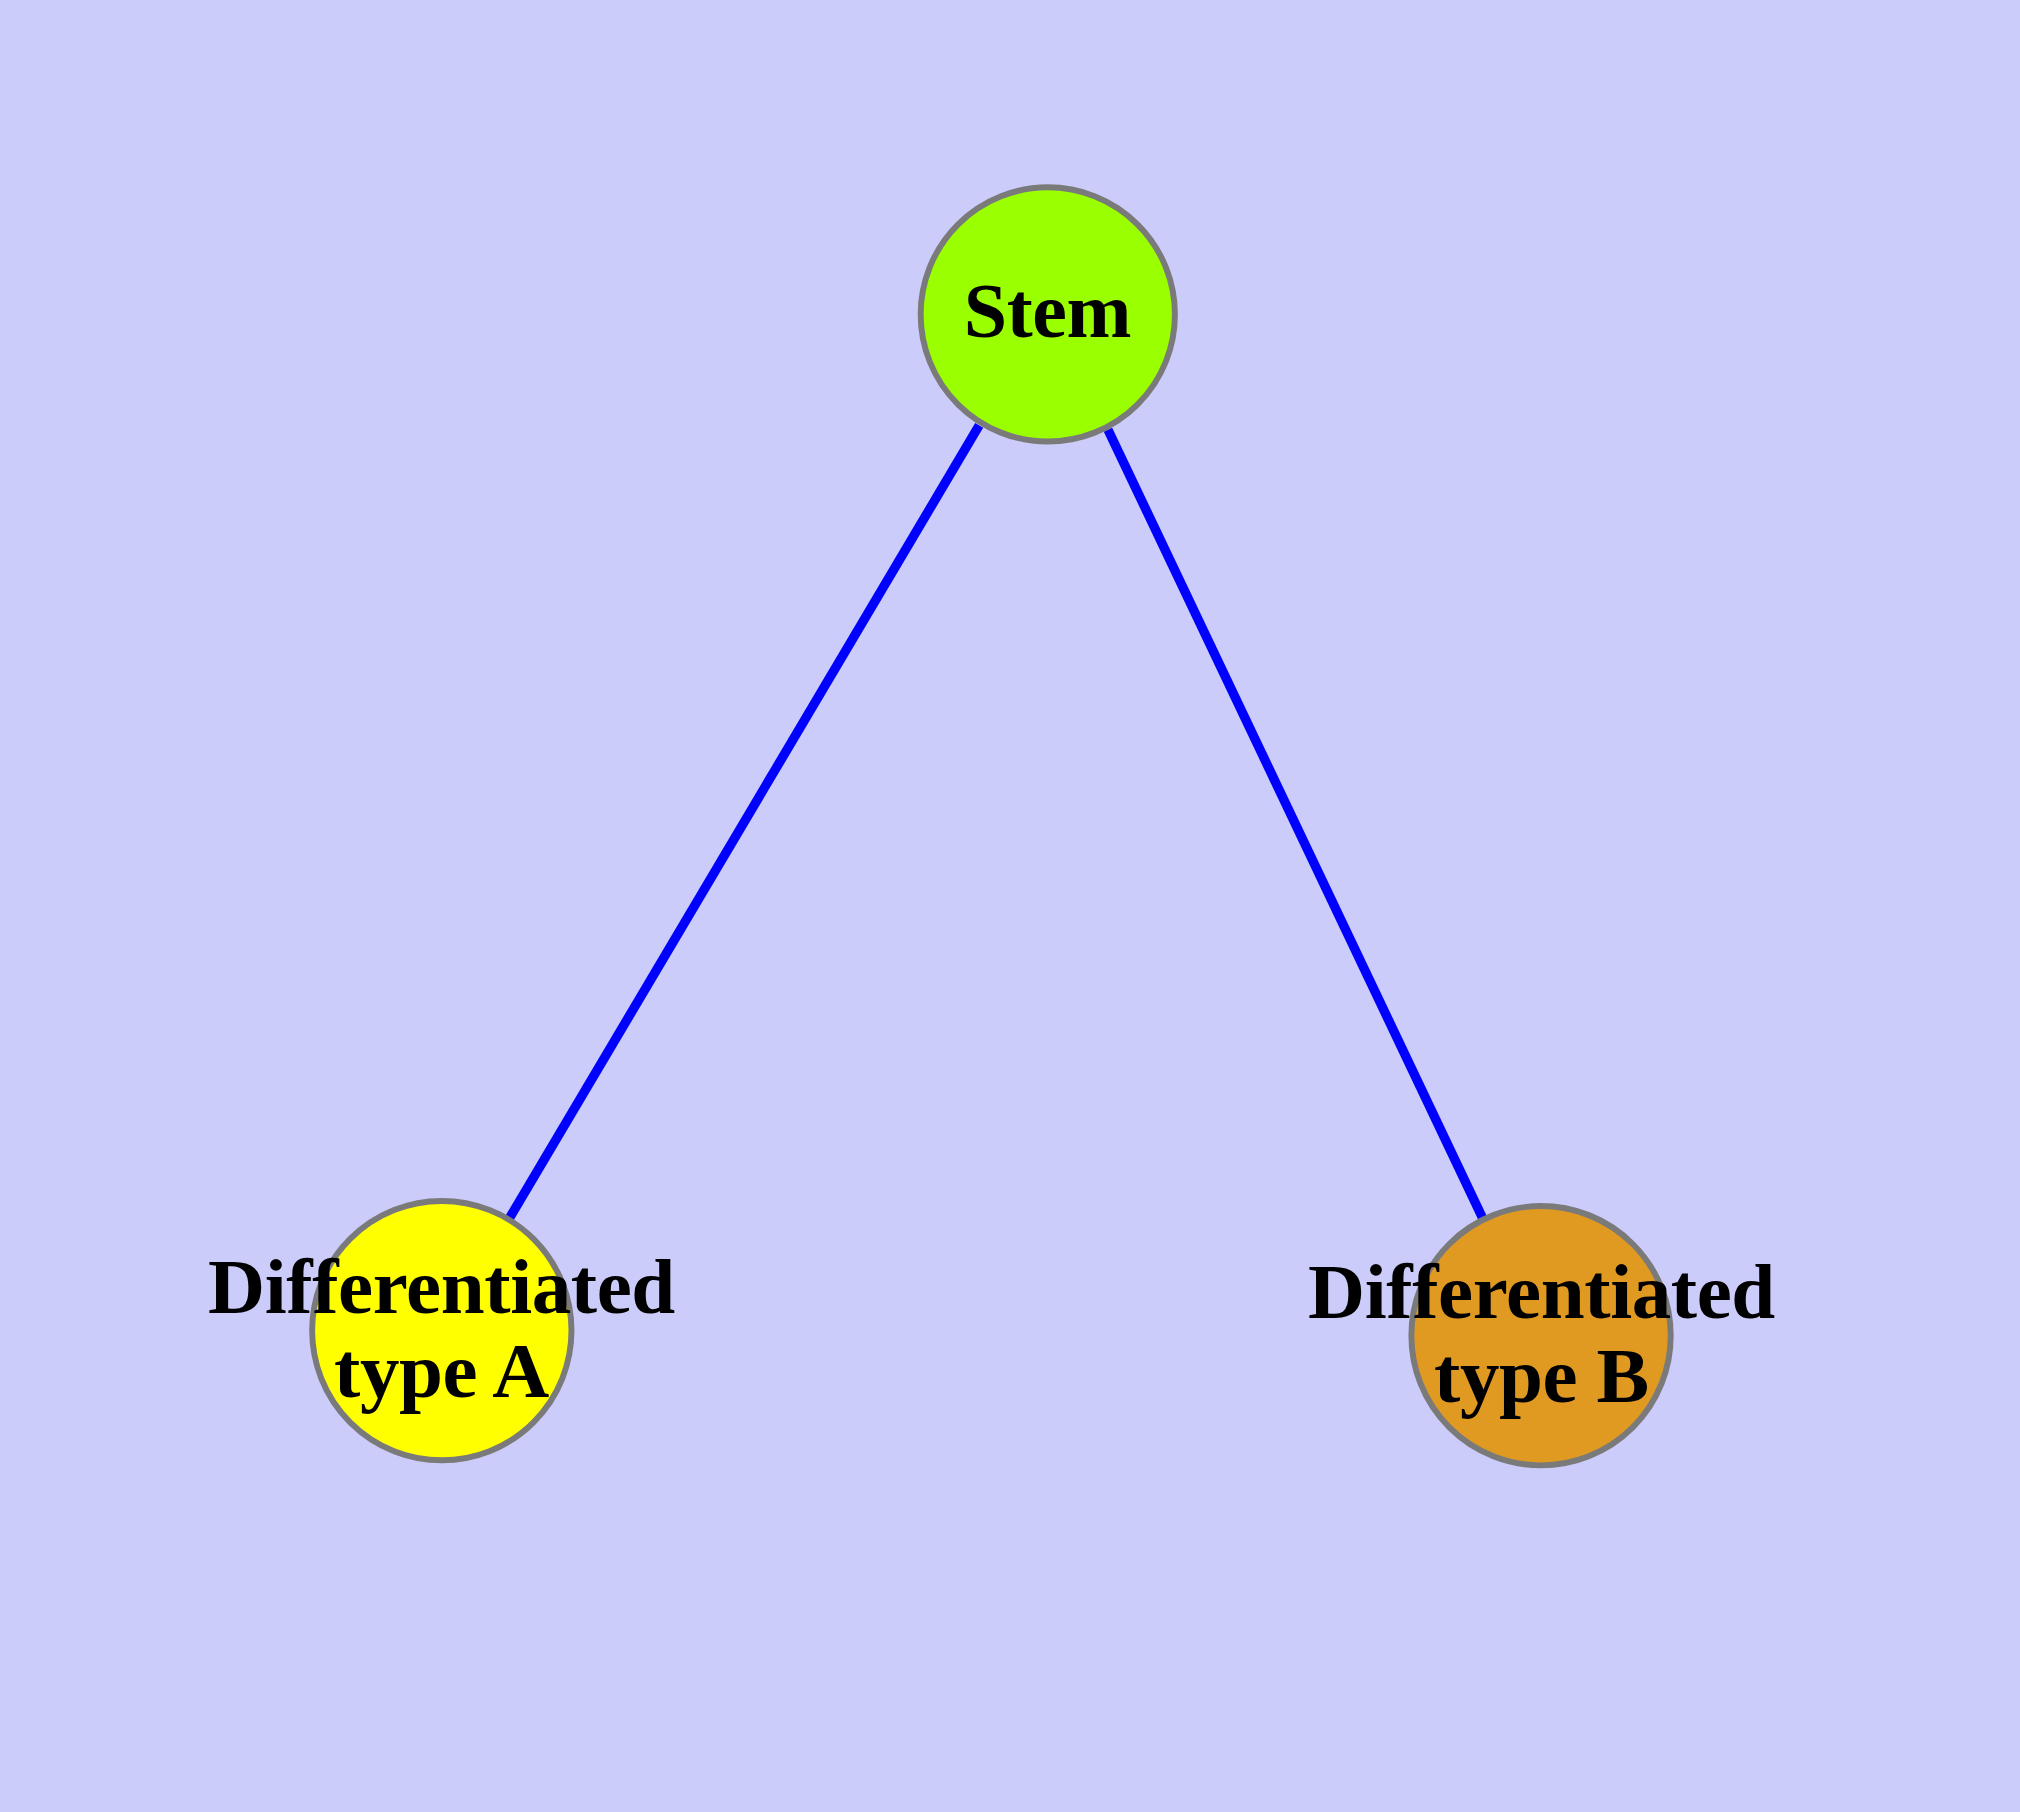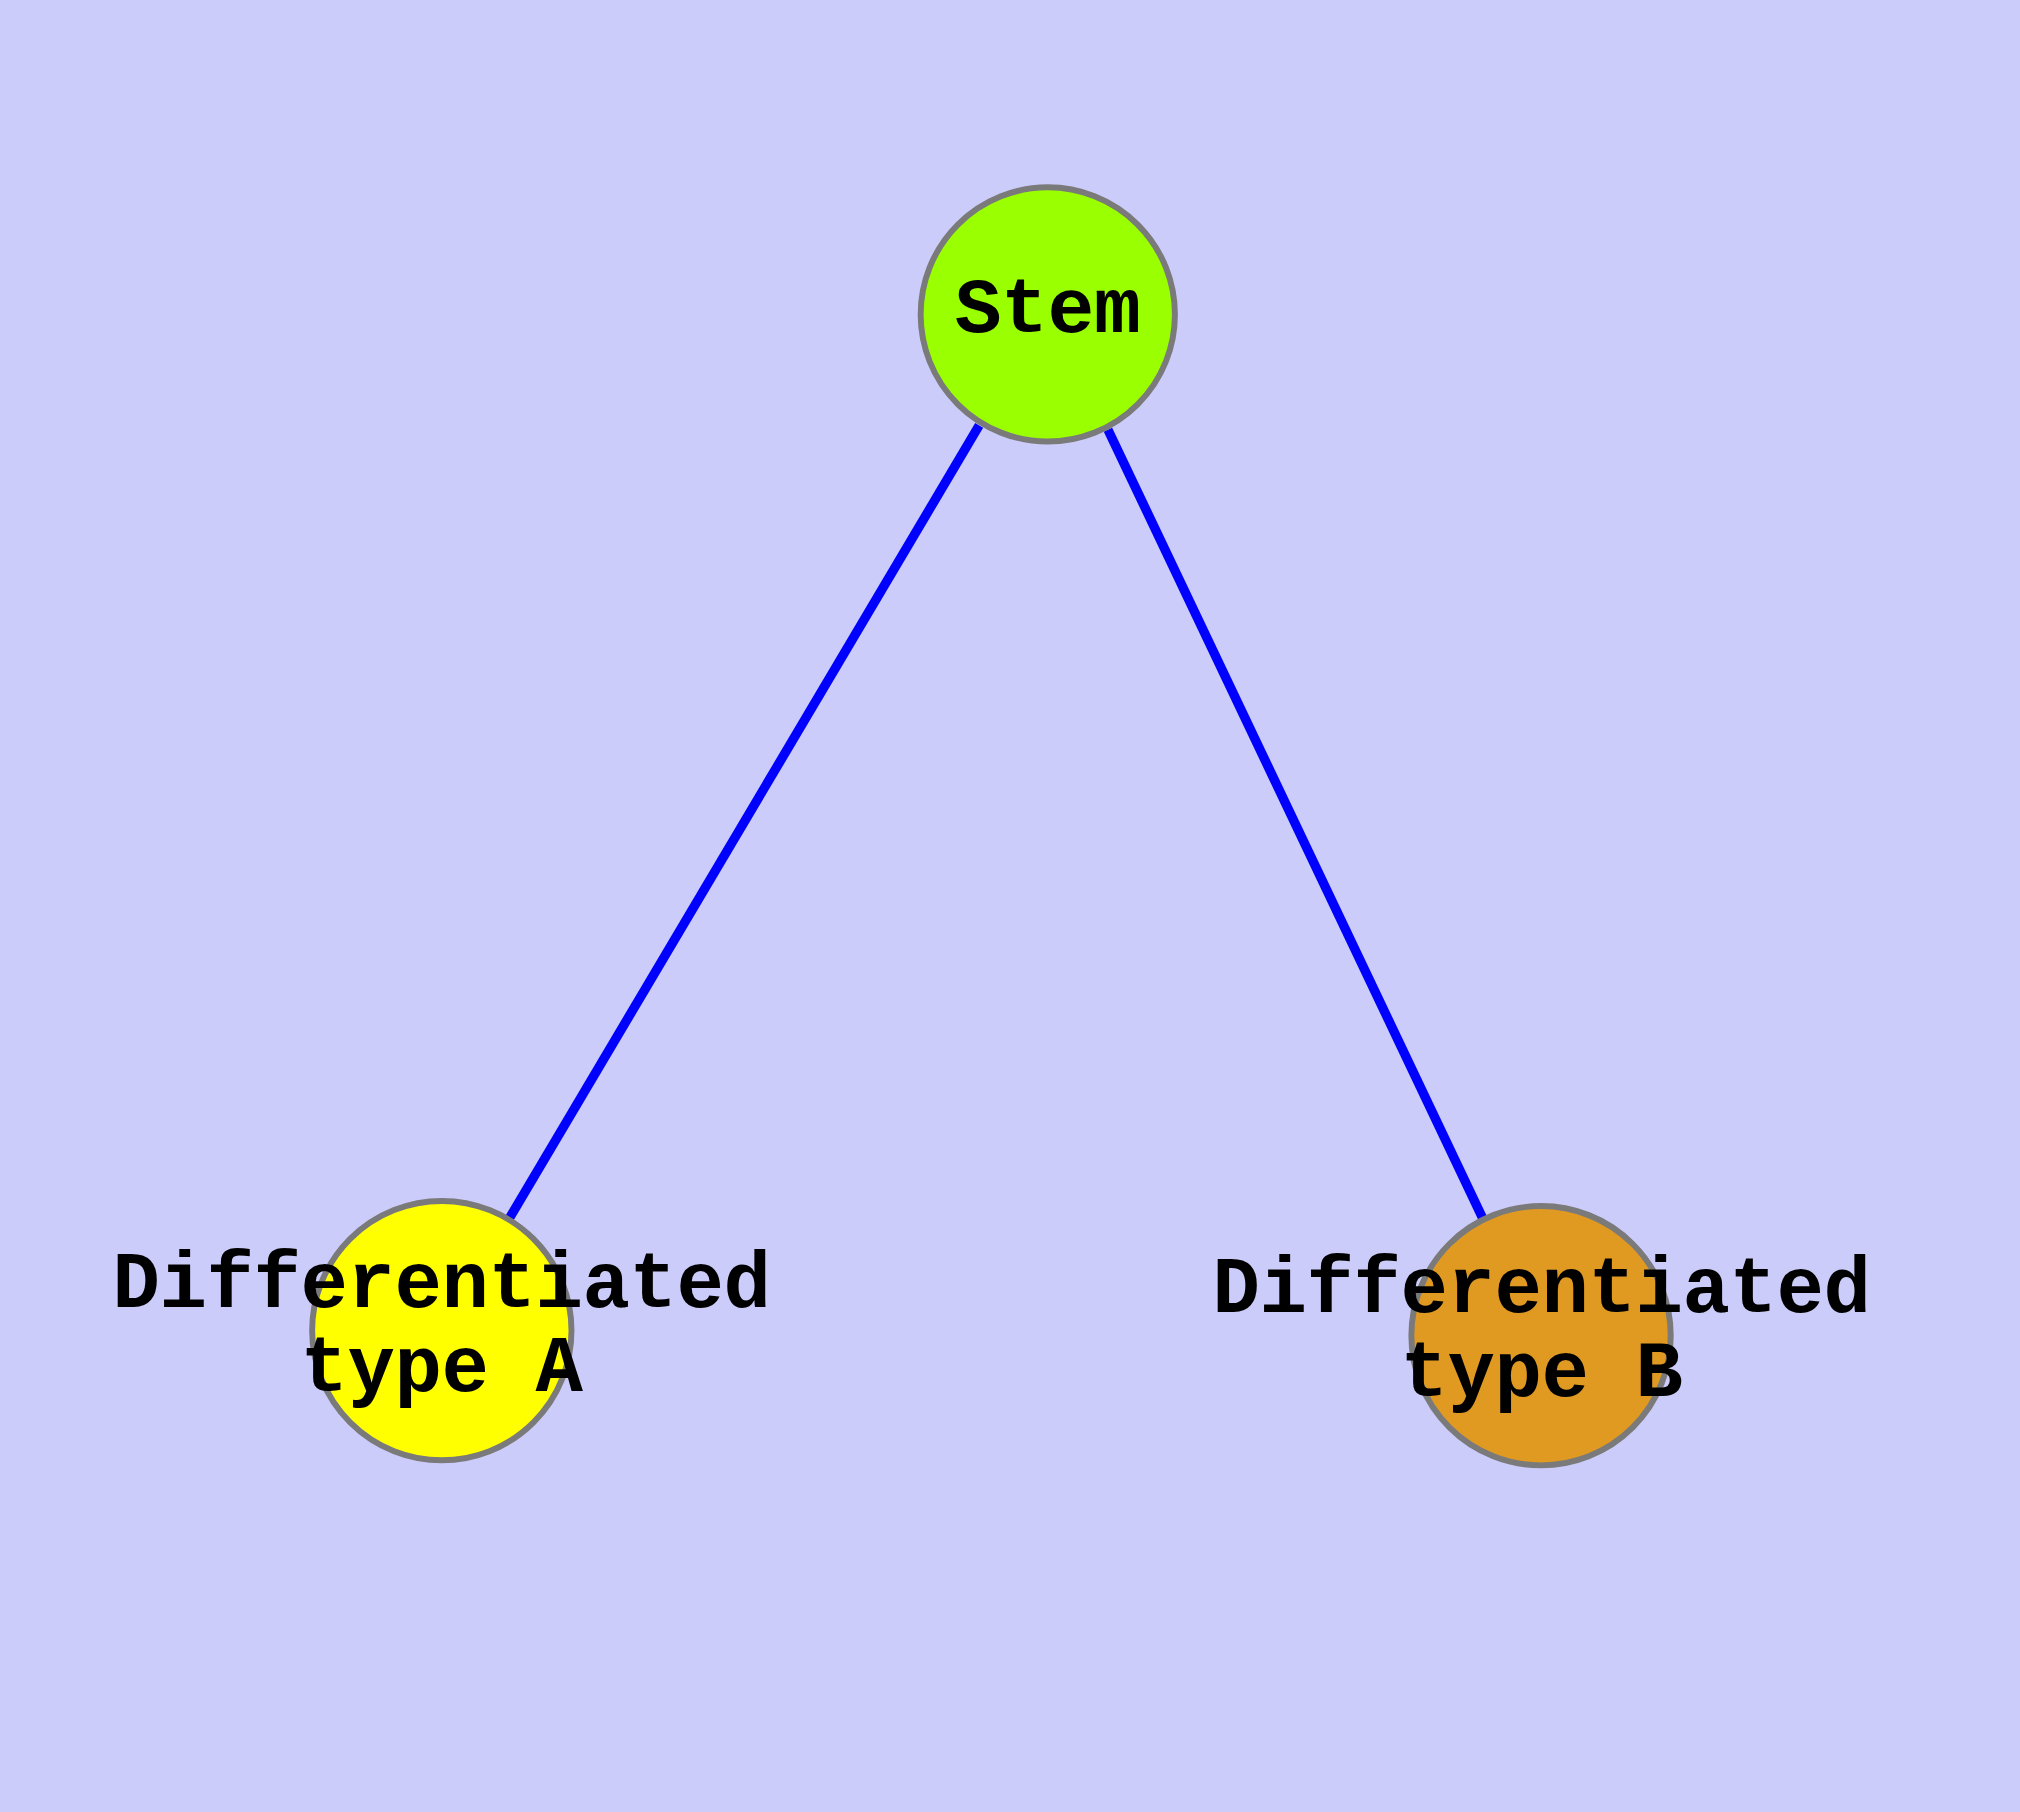--- a/index.html
+++ b/index.html
@@ -5,21 +5,21 @@
   html, body {
     margin: 0;
     padding: 0;
     background: #ffffff;
   }
   #canvas {
     position: relative;
     width: 2021px;
     height: 1812px;
     overflow: hidden;
-    font-family: Liberation Mono, monospace;
+    font-family: Liberation Serif, serif;
   }
   #bg-rect {
     position: absolute;
     left: 0;
     top: 0;
     width: 2021px;
     height: 1812px;
   }
   #graph-svg {
     position: absolute;

